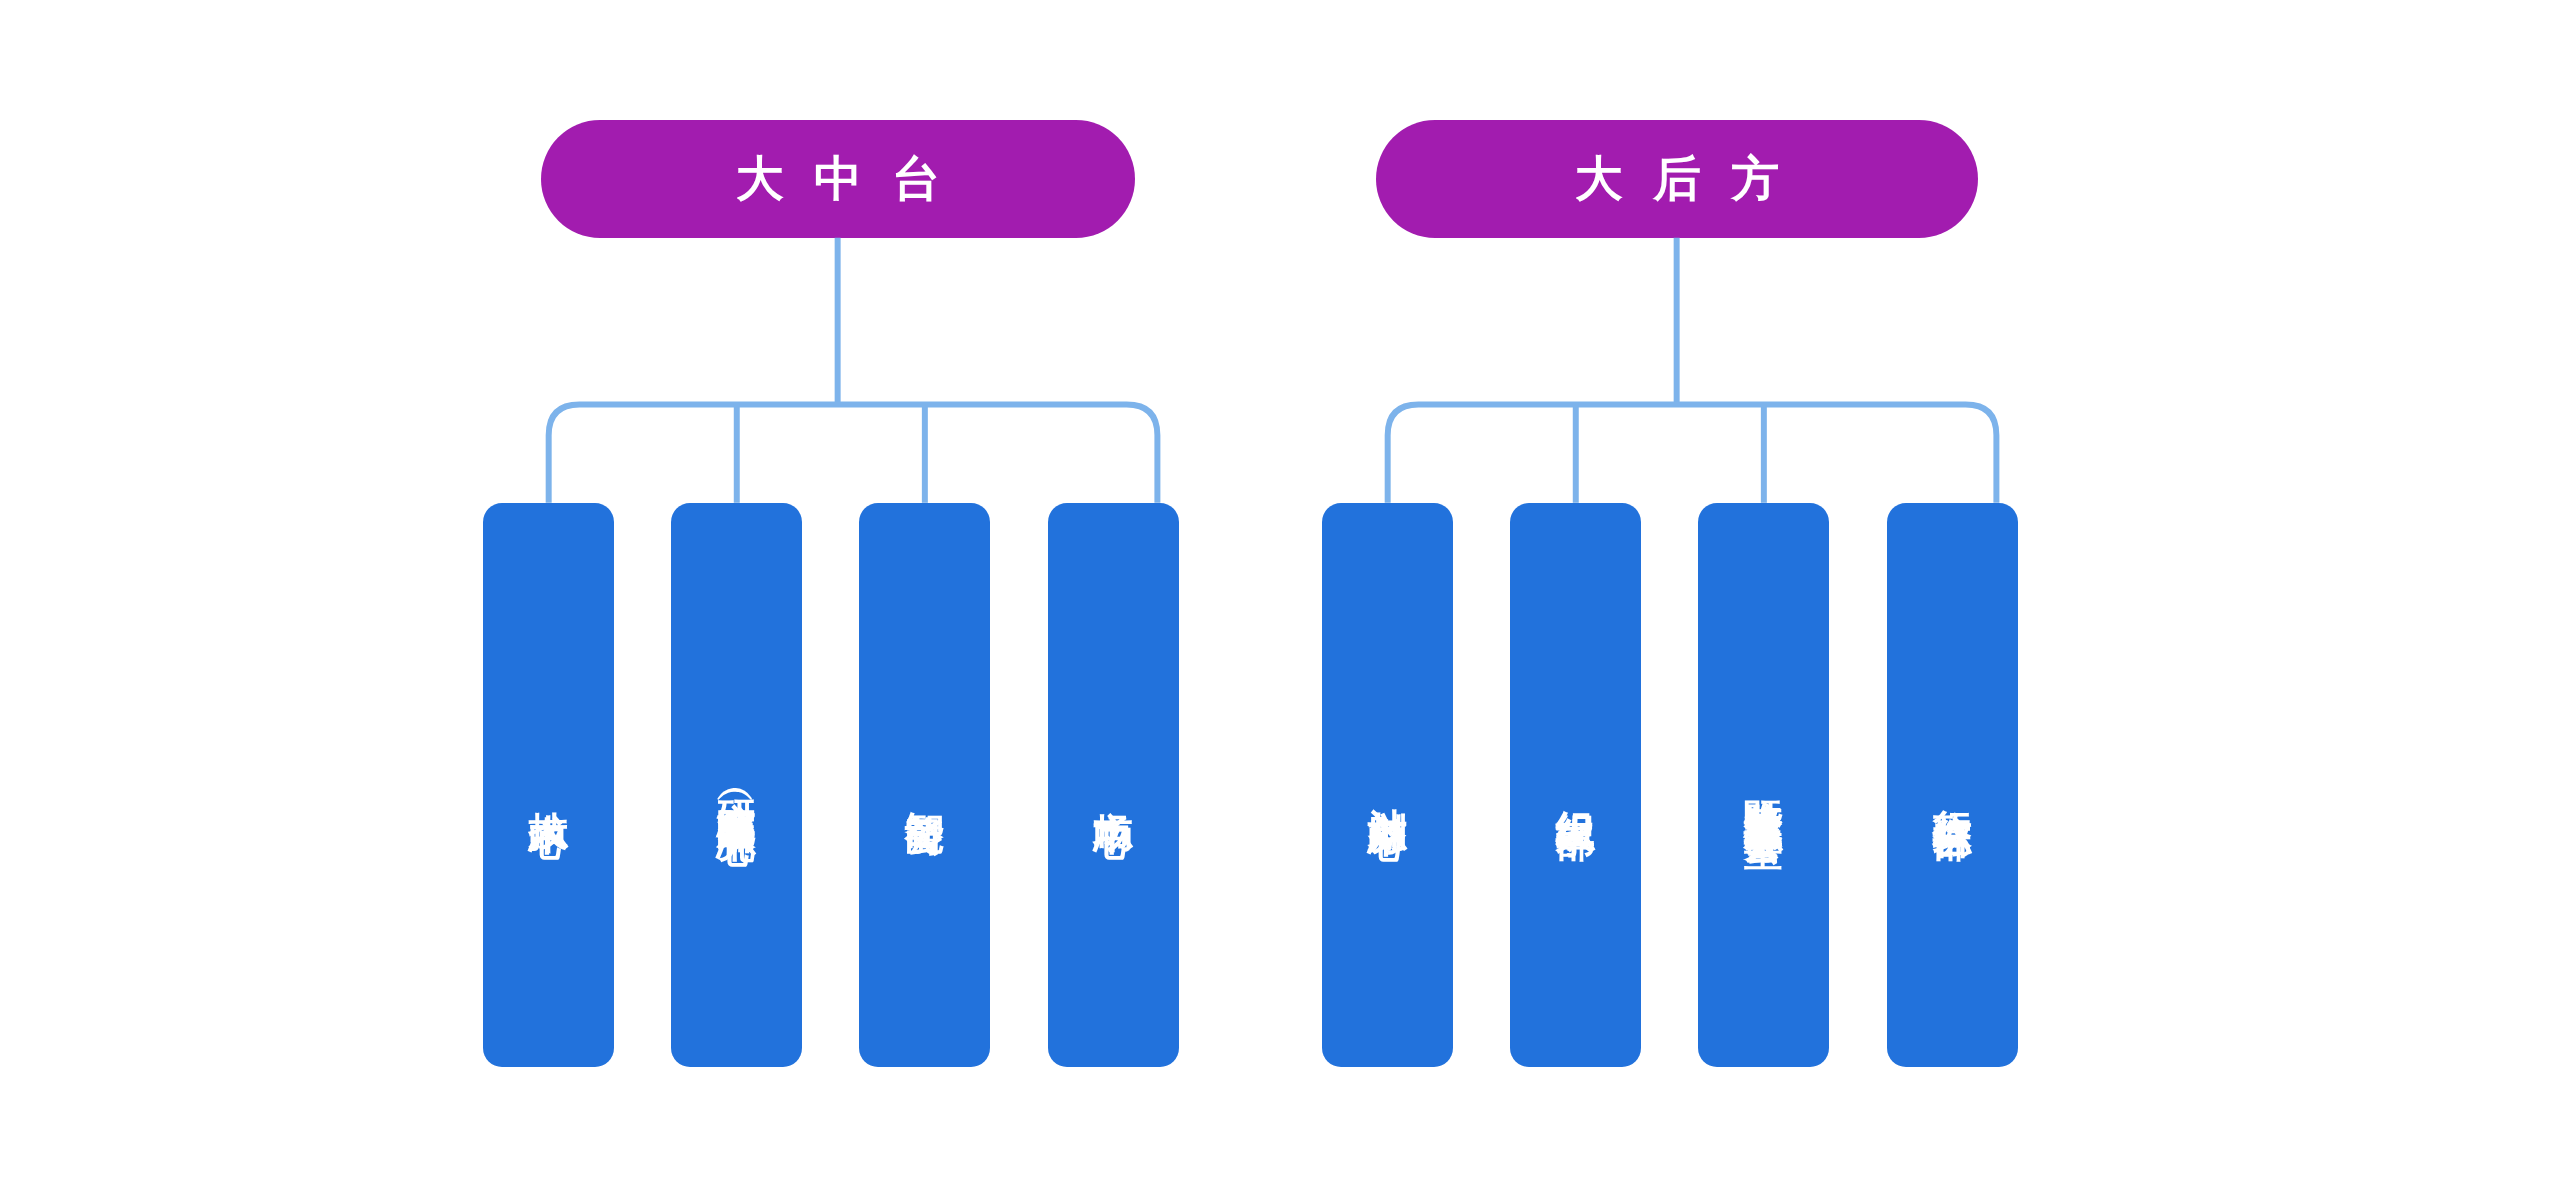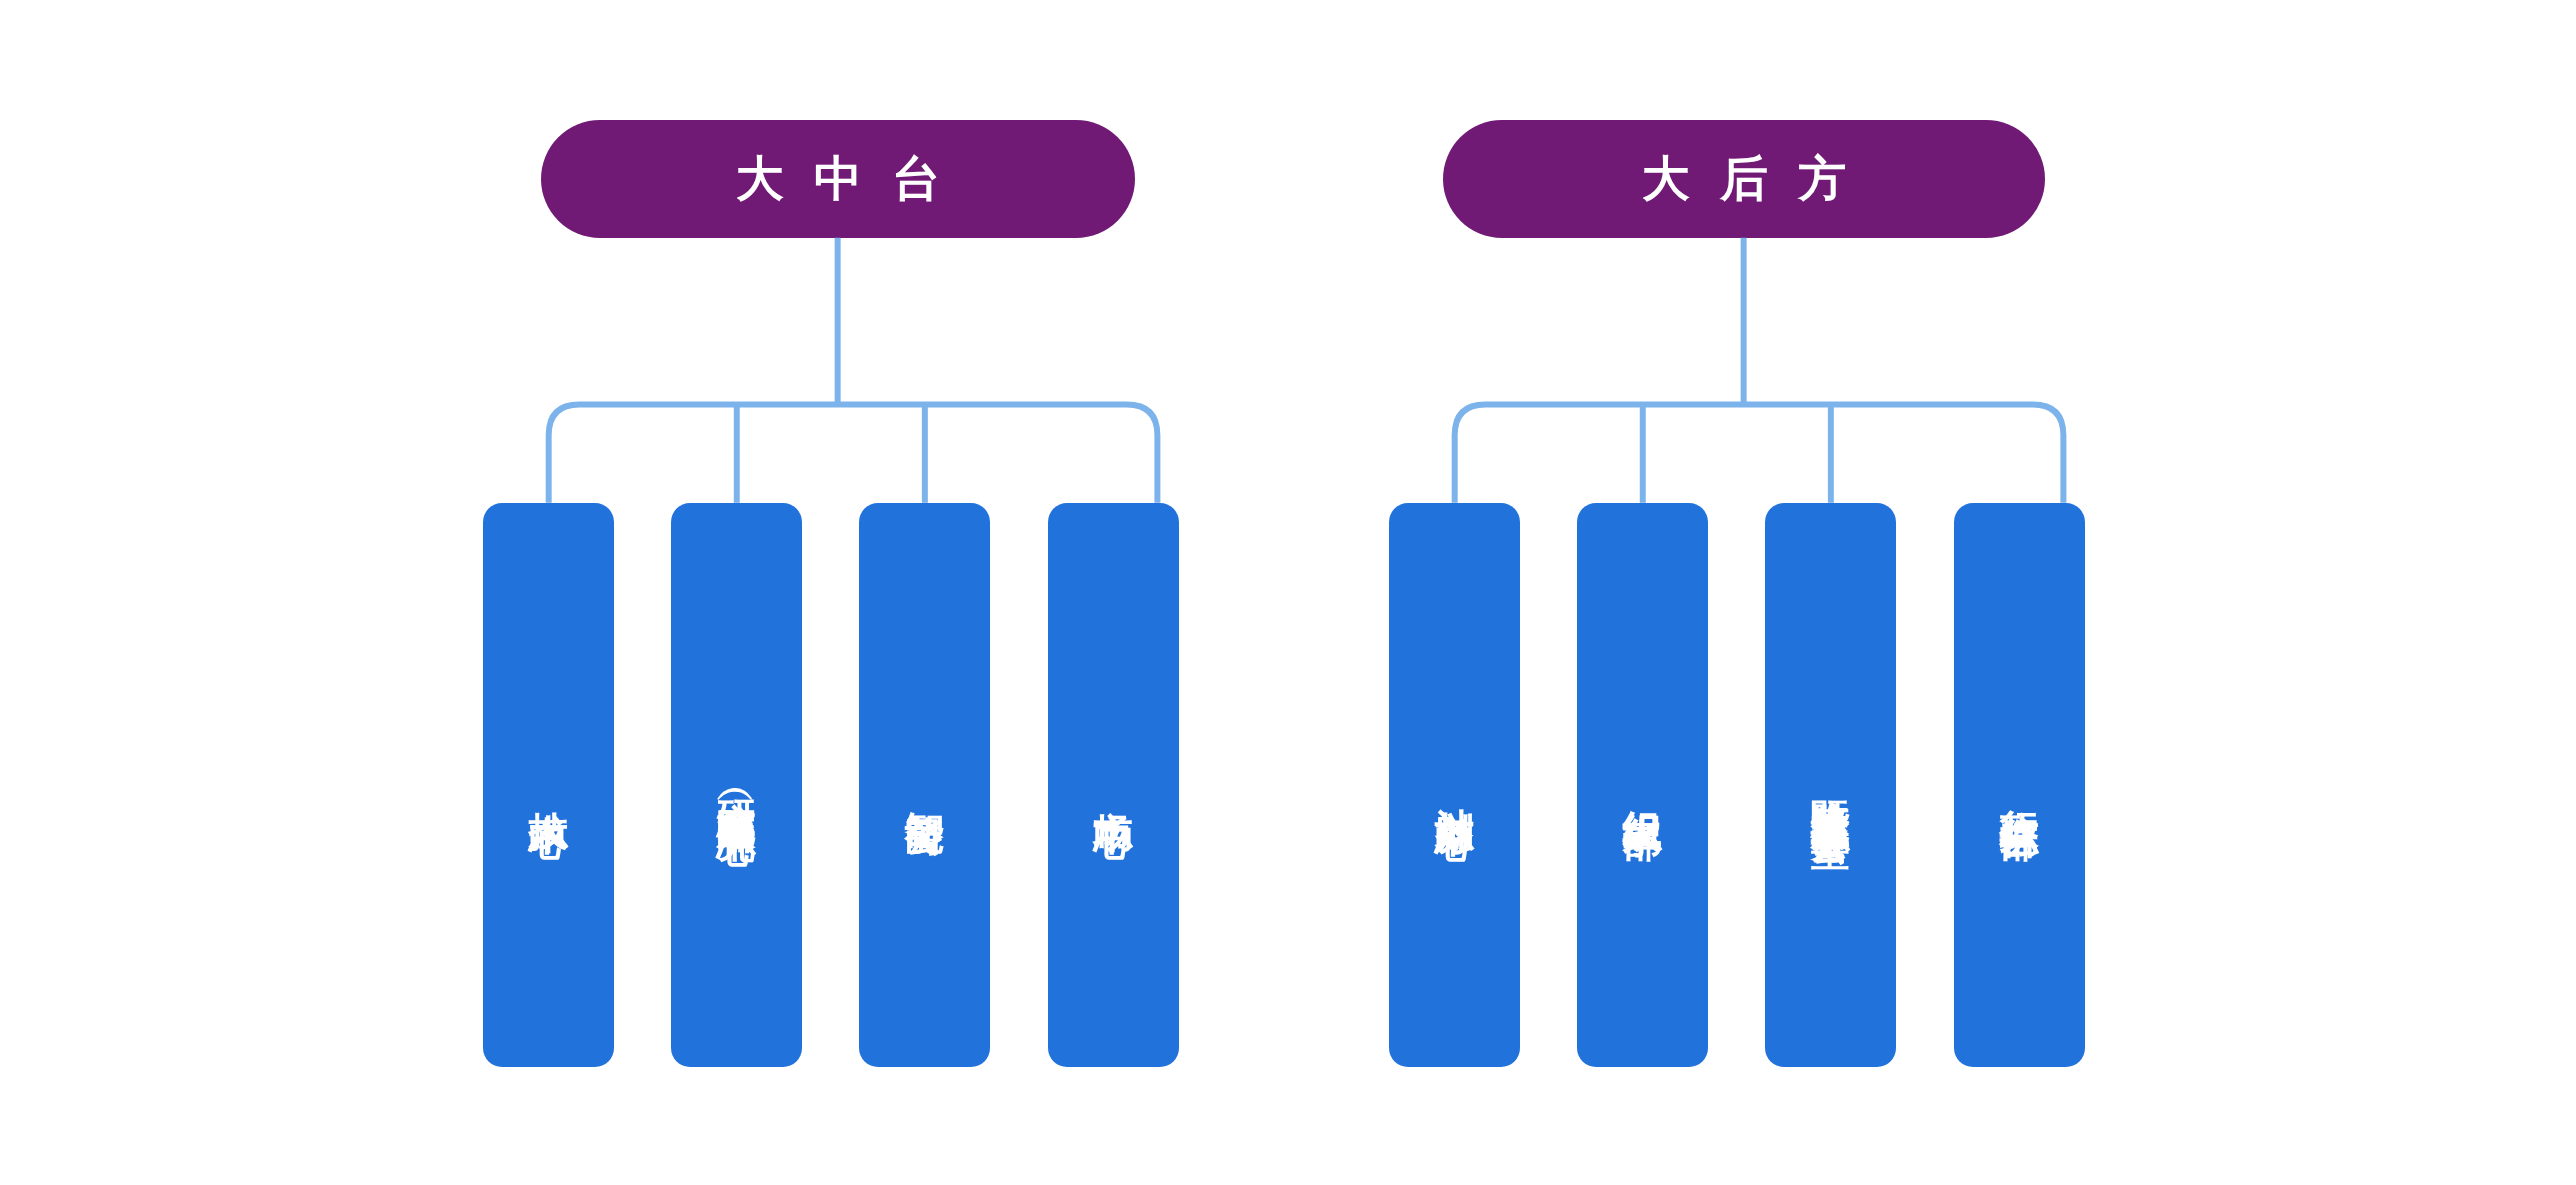--- a/index.html
+++ b/index.html
@@ -21,29 +21,29 @@
     background: #ffffff;
   }
 
   
   .group {
     position: absolute;
     top: 0;
     height: 1186px;
   }
   .group-left  { left: 479px;  width: 778px; }
-  .group-right { left: 1385px; width: 778px; }
+  .group-right { left: 1318px; width: 778px; }
 
   
   .header-pill {
     position: absolute;
     top: 120px;
     height: 118px;
     border-radius: 59px;
-    background: #701a75;
+    background: #a21caf;
     display: flex;
     align-items: center;
     justify-content: center;
     box-sizing: border-box;
   }
   .group-left  .header-pill { left: 62px; width: 594px; }
   .group-right .header-pill { left: 58px; width: 602px; }
 
   .header-label {
     color: #ffffff;

